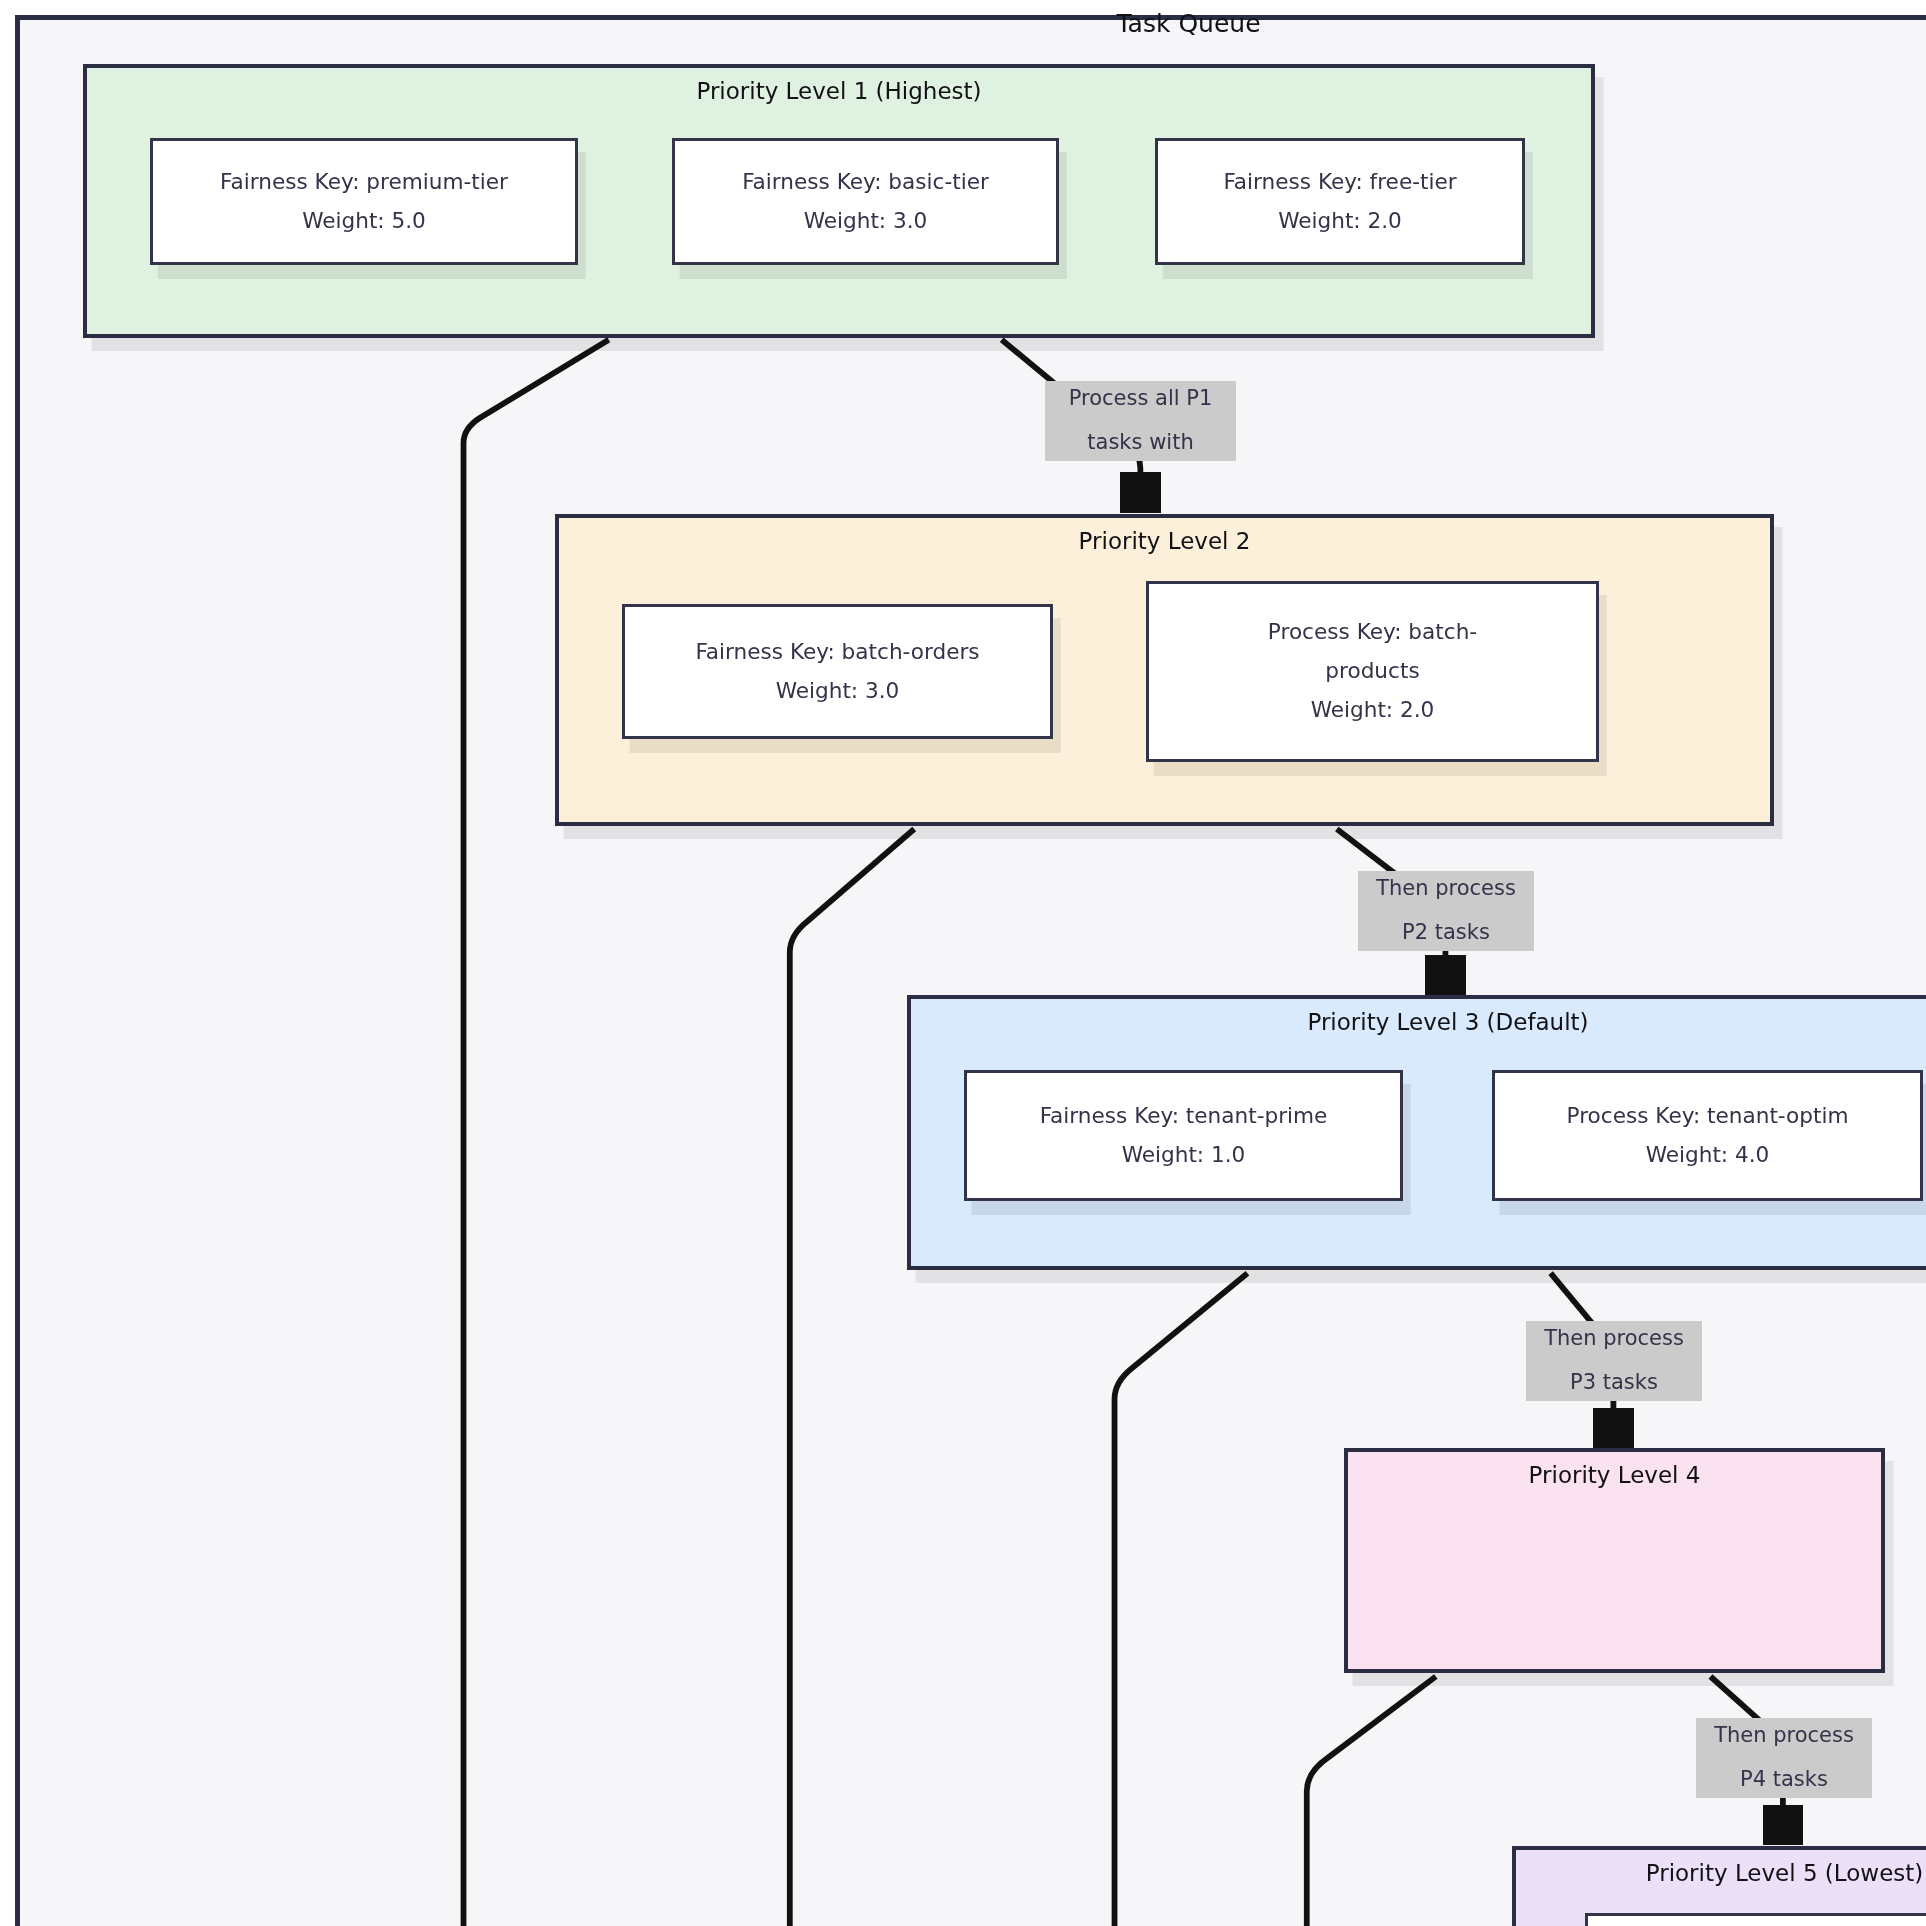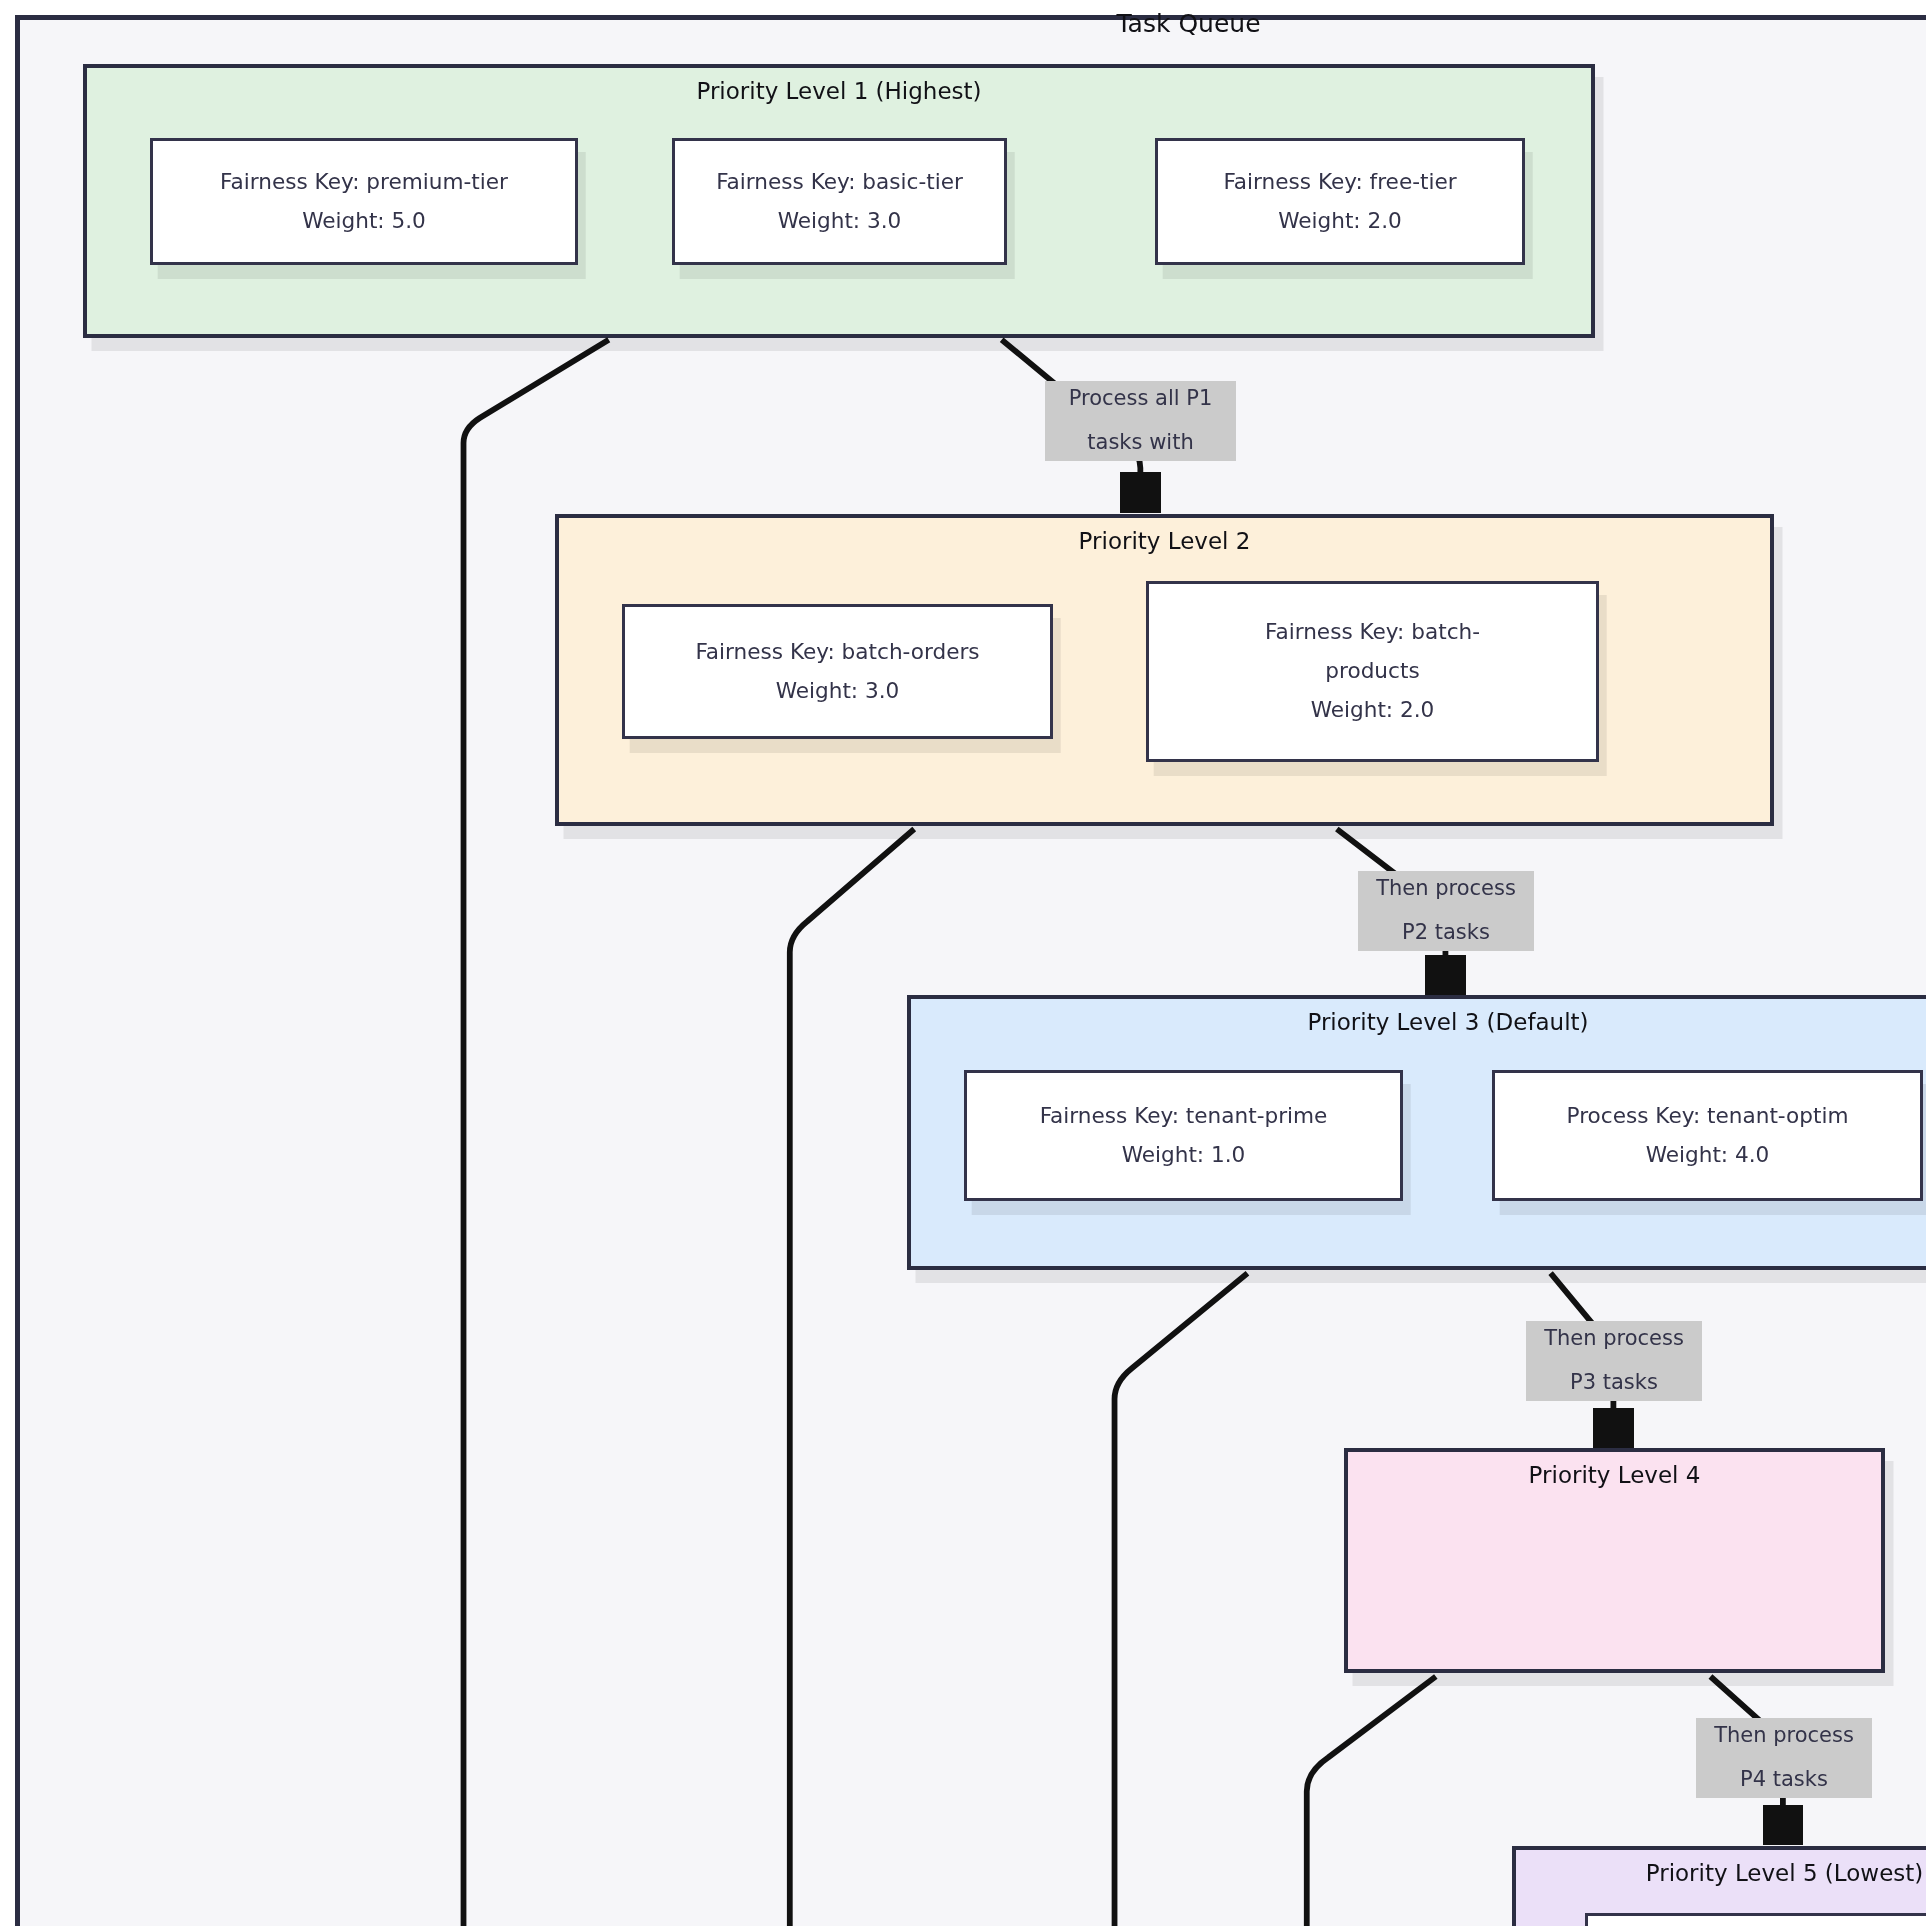--- a/index.html
+++ b/index.html
@@ -22,21 +22,21 @@
   .node{position:absolute;background:var(--node_bg);border:3.9px solid var(--node_border);
     box-sizing:border-box;display:flex;flex-direction:column;justify-content:center;
     text-align:center;font-size:21.6px;line-height:1.8;color:var(--node_text);
     box-shadow:7.7px 14px 0 rgba(0,0,0,.08);z-index:3}
   .c-p1{left:83px;top:64px;width:1512px;height:274px;background:var(--p1_bg)}
   .c-p2{left:555px;top:514px;width:1219px;height:312px;background:var(--p2_bg)}
   .c-p3{left:907px;top:995px;width:1082px;height:275px;background:var(--p3_bg)}
   .c-p4{left:1344px;top:1448px;width:541px;height:225px;background:var(--p4_bg)}
   .c-p5{left:1512px;top:1846px;width:545px;height:235px;background:var(--p5_bg)}
   .n-premium{left:63px;top:70px;width:428px;height:127px}
-  .n-basic{left:585px;top:70px;width:335px;height:127px}
+  .n-basic{left:585px;top:70px;width:387px;height:127px}
   .n-free{left:1068px;top:70px;width:370px;height:127px}
   .n-orders{left:63px;top:86px;width:431px;height:135px}
   .n-products{left:587px;top:63px;width:453px;height:181px}
   .n-prime{left:53px;top:71px;width:439px;height:131px}
   .n-optim{left:581px;top:71px;width:431px;height:131px}
   .n-fifo4{left:69px;top:63px;width:397px;height:89px}
   .n-fifo5{left:69px;top:63px;width:399px;height:89px}
   .edges{position:absolute;left:0;top:0;width:2377px;height:2398px;z-index:4;pointer-events:none}
   .edges path{fill:none;stroke:var(--arrow);stroke-width:15px;stroke-linejoin:round;stroke-linecap:butt}
   .edge-label{position:absolute;background:var(--edge_label_bg);display:flex;flex-direction:column;
@@ -71,21 +71,21 @@
       </div>
   </div>
 
   <div class="cluster c-p2">
     <div class="cluster-title">Priority Level 2</div>
     <div class="node n-orders">
         <div>Fairness Key: batch-orders</div>
         <div>Weight: 3.0</div>
       </div>
     <div class="node n-products">
-        <div>Fairness Key: batch-</div>
+        <div>Process Key: batch-</div>
         <div>products</div>
         <div>Weight: 2.0</div>
       </div>
   </div>
 
   <div class="cluster c-p3">
     <div class="cluster-title">Priority Level 3 (Default)</div>
     <div class="node n-prime">
         <div>Fairness Key: tenant-prime</div>
         <div>Weight: 1.0</div>

